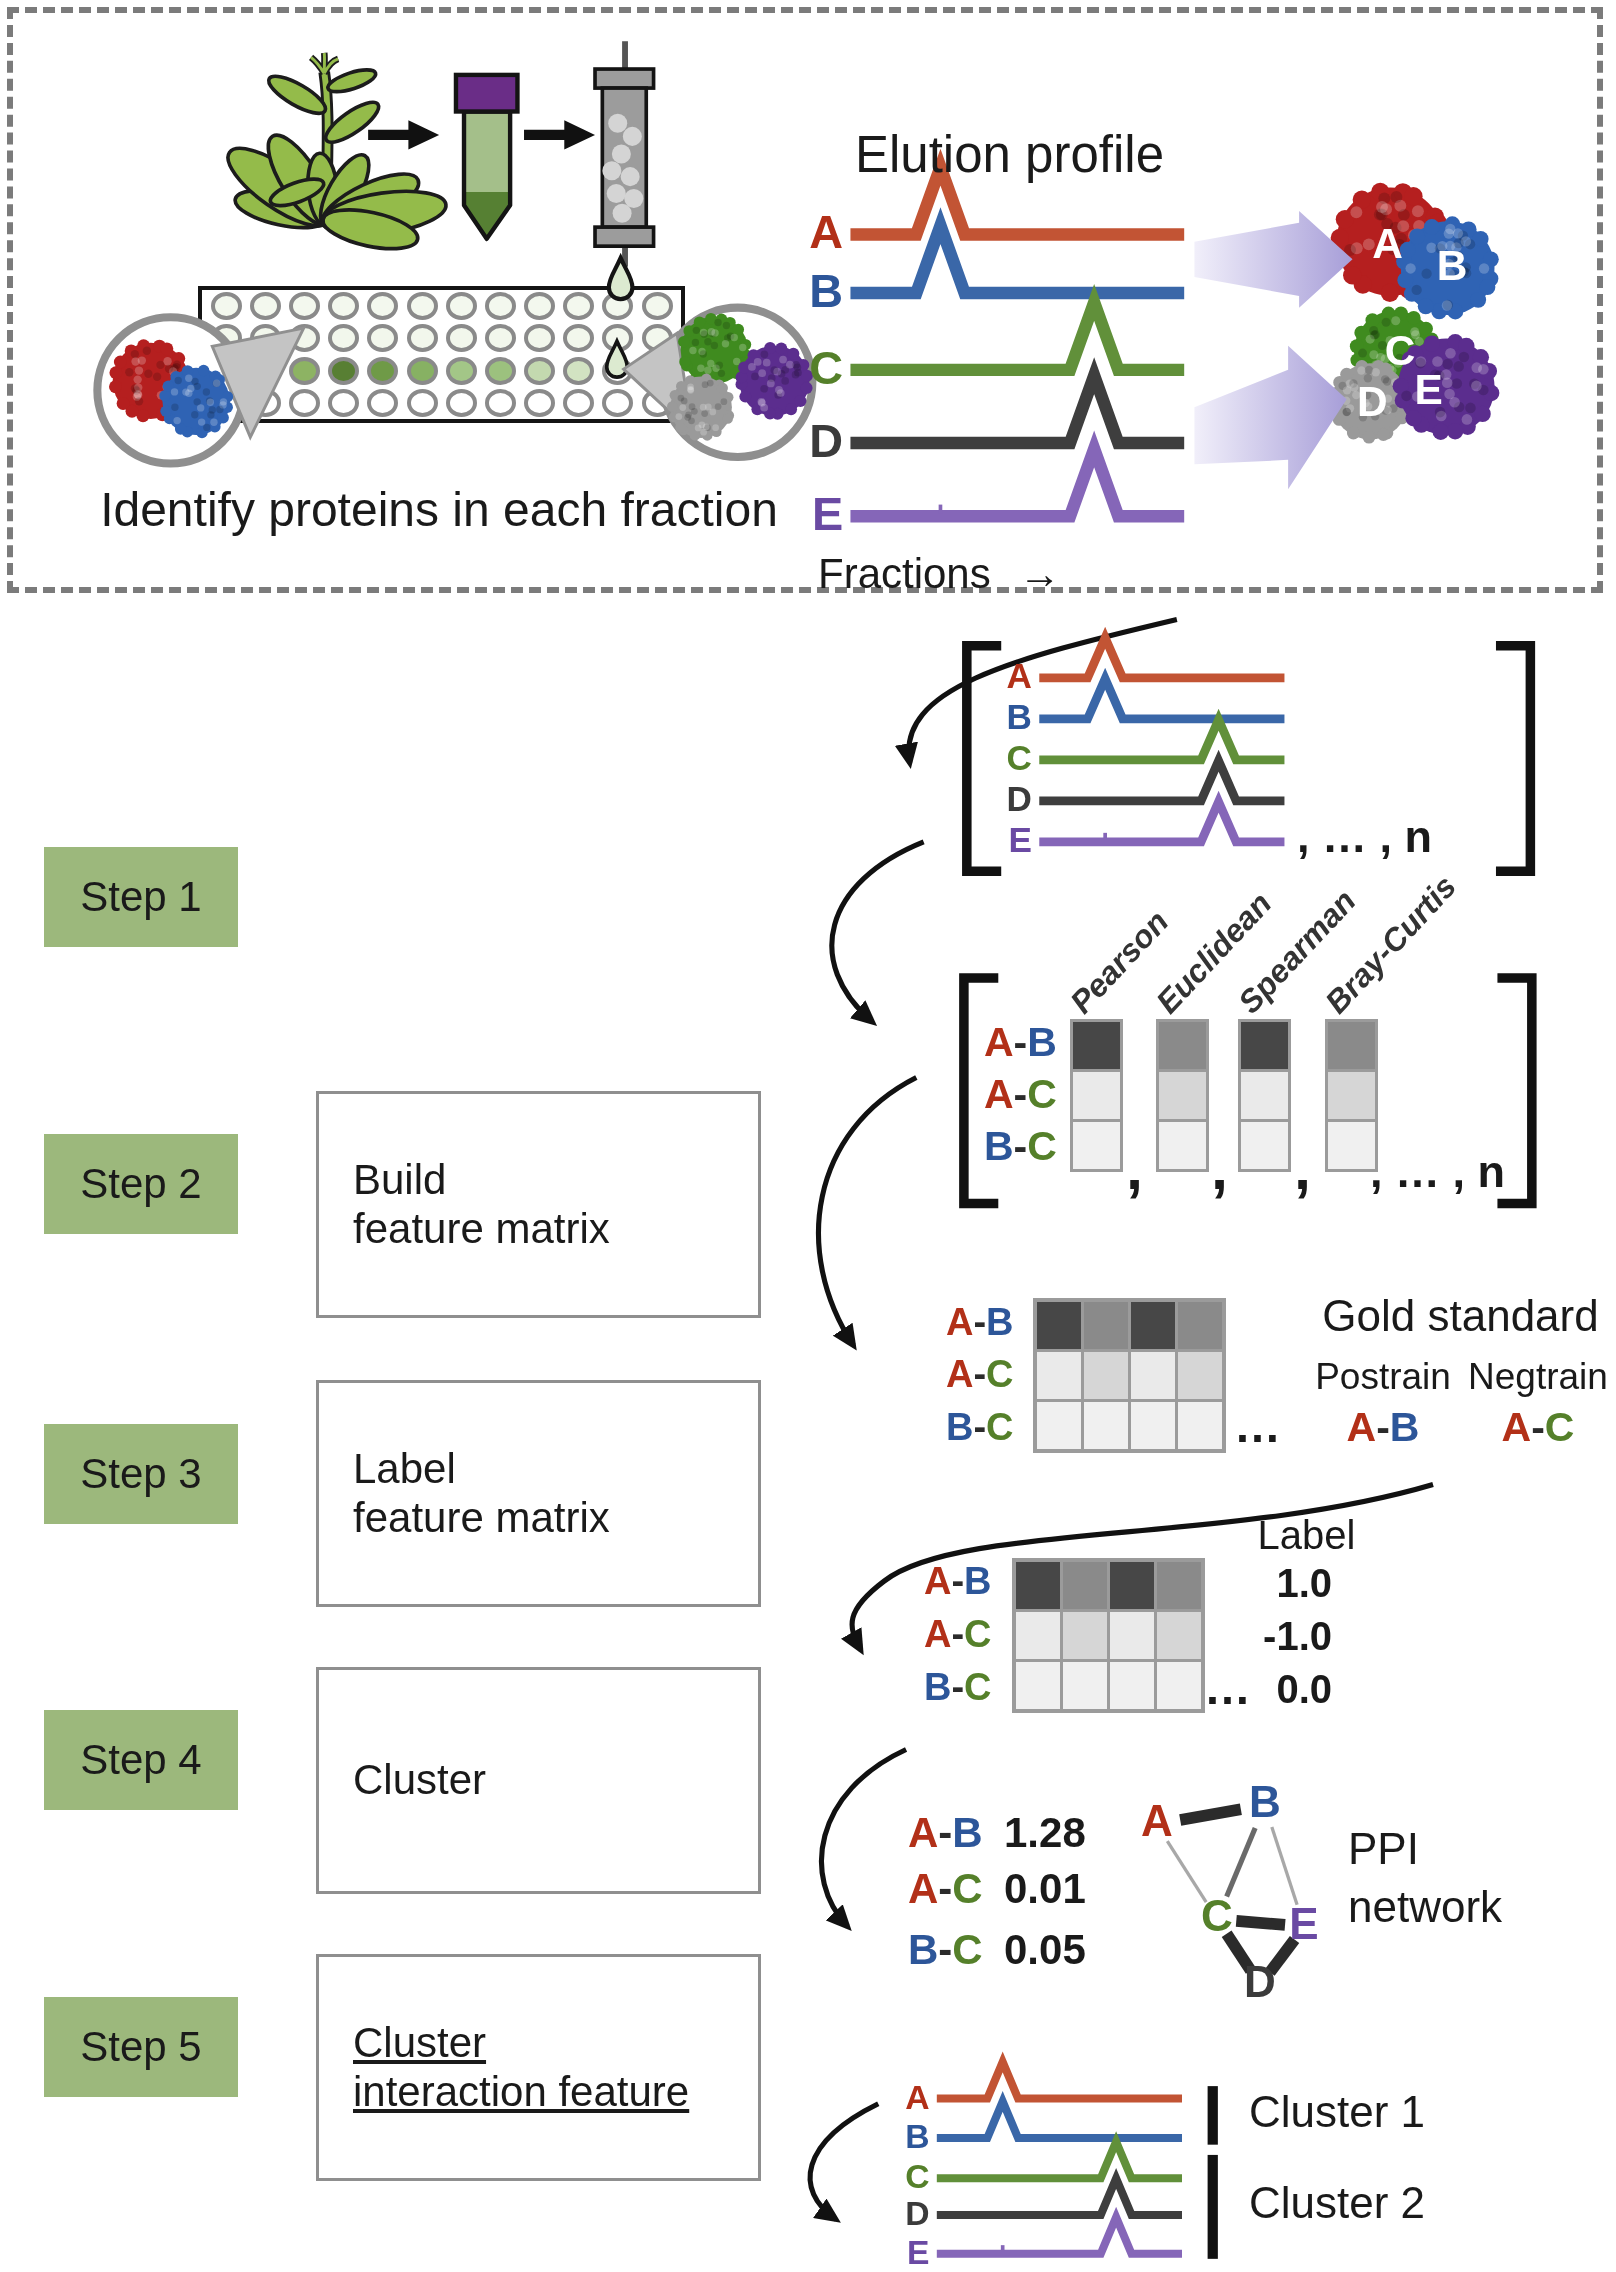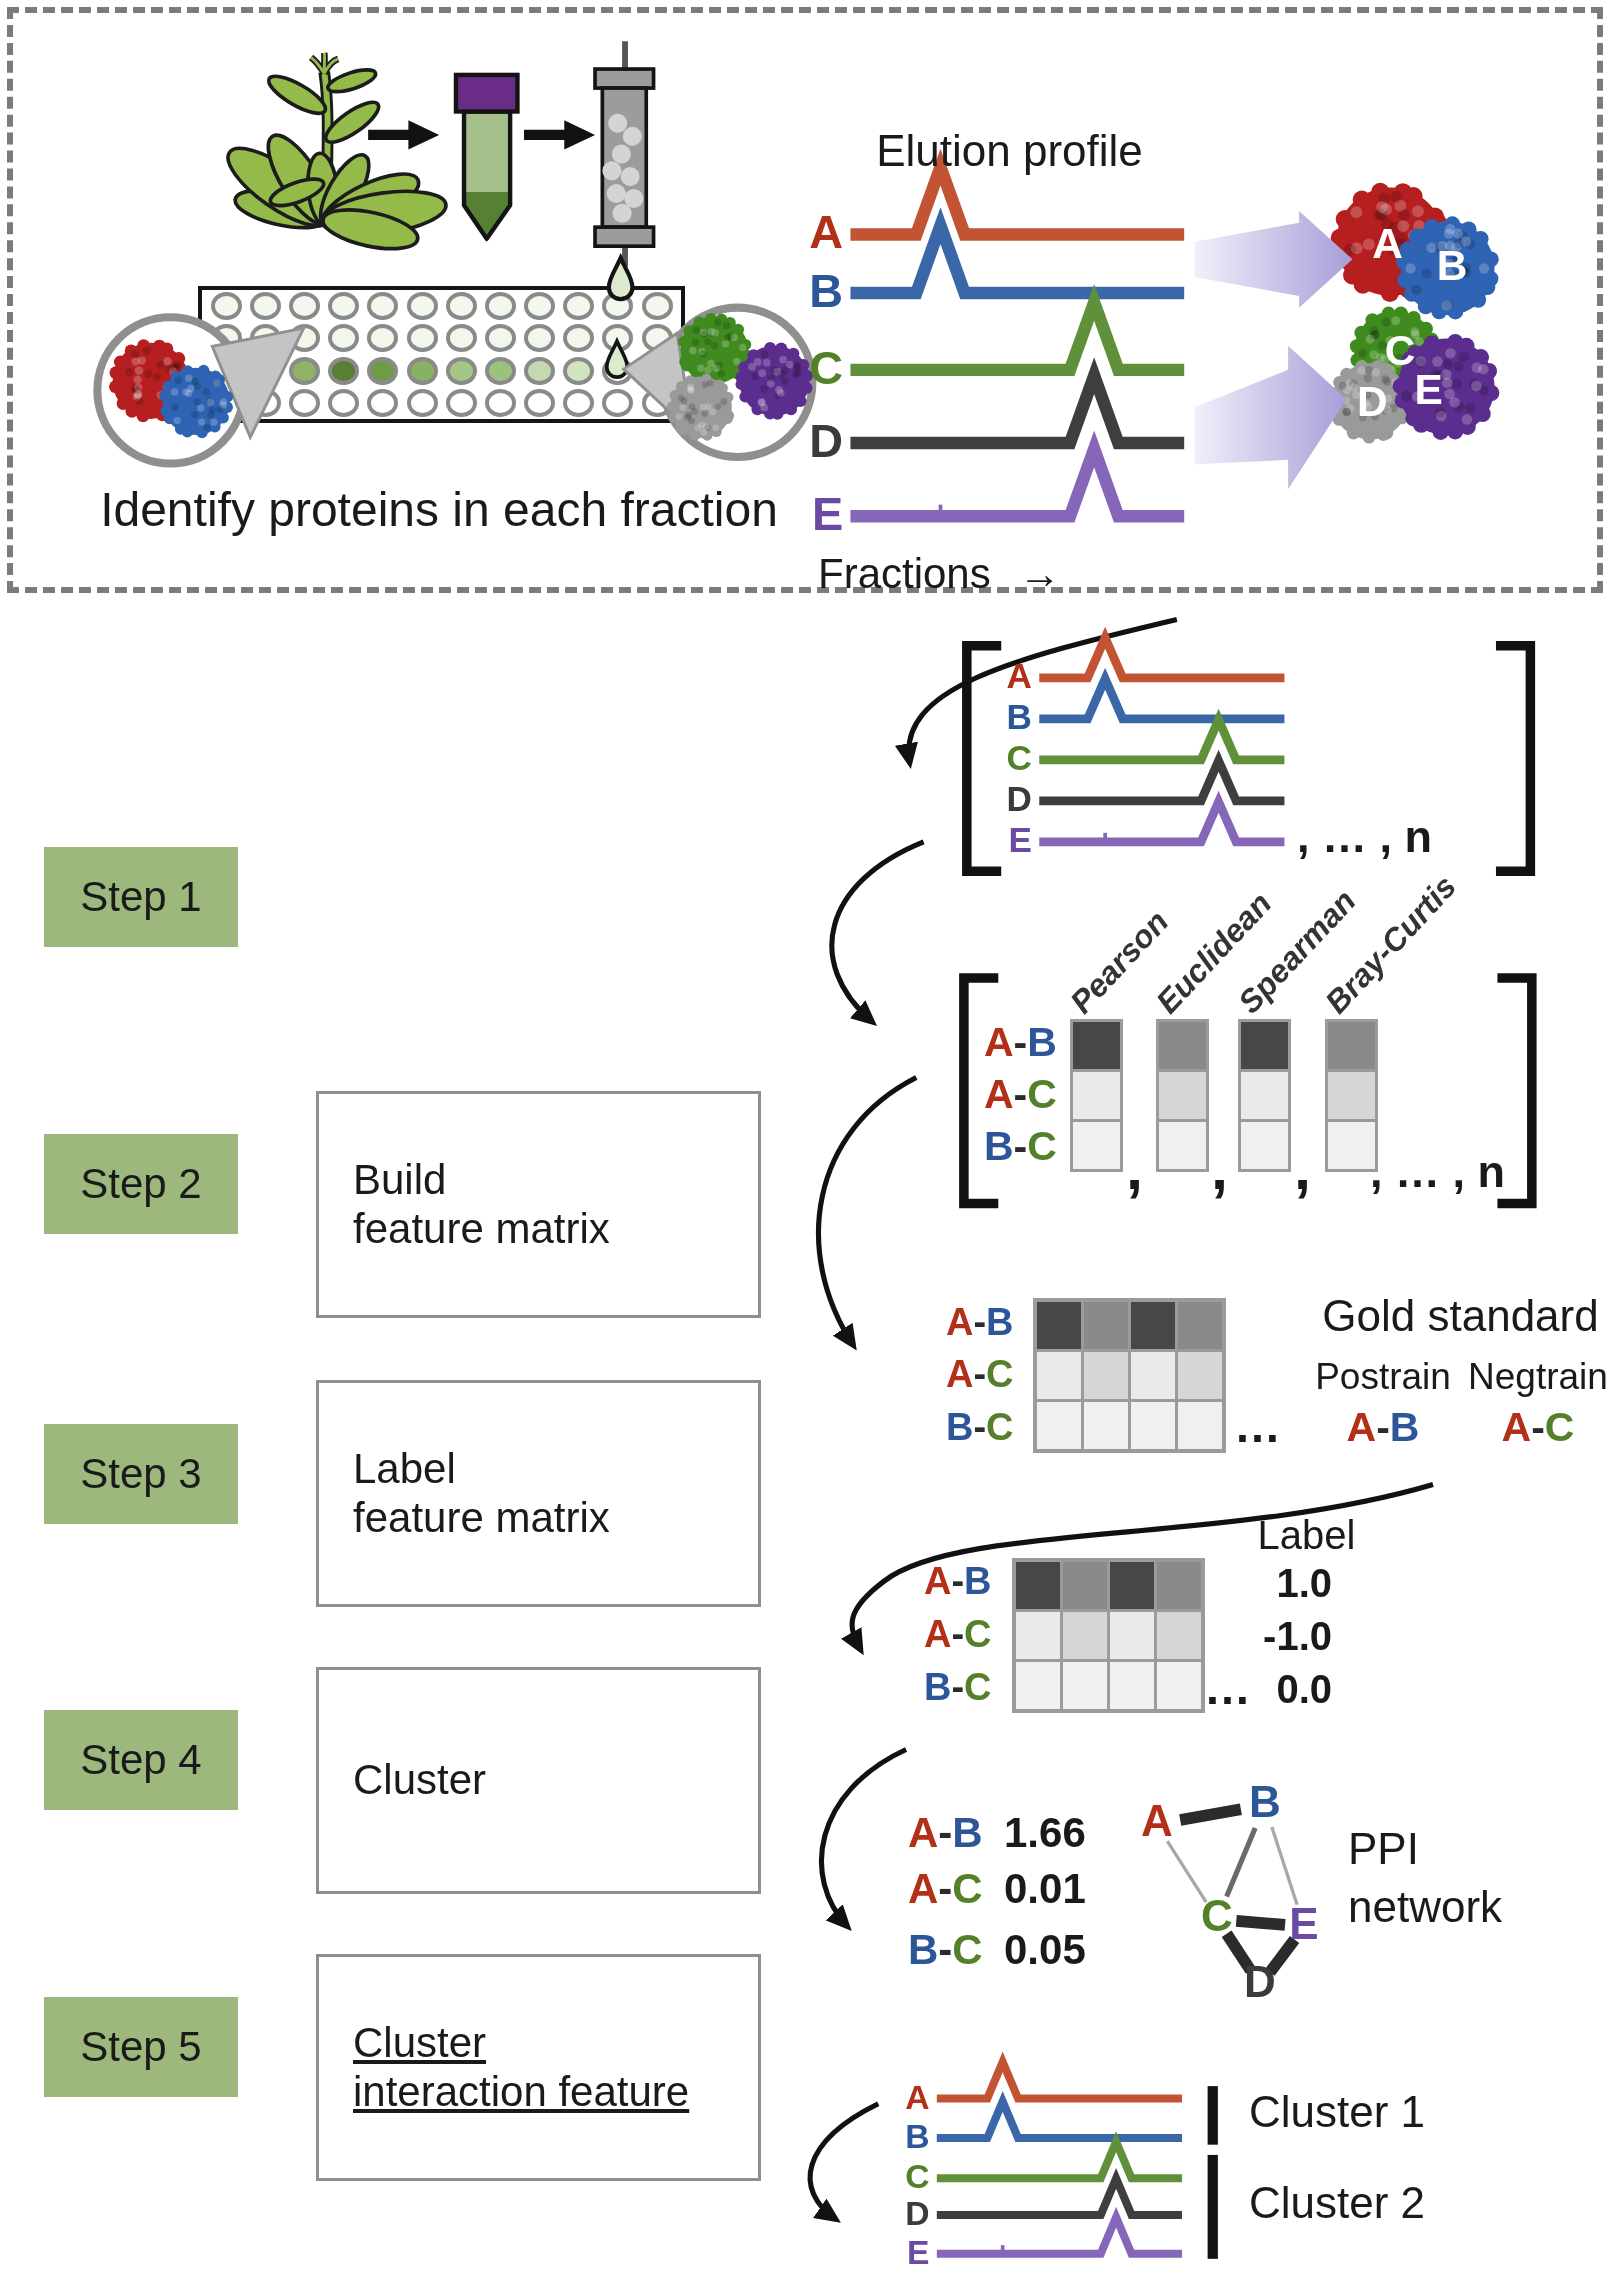--- a/index.html
+++ b/index.html
@@ -683,21 +683,21 @@
         <text x="1896" y="352" text-anchor="middle" font-size="58" font-weight="bold" fill="#fff" font-family="Liberation Sans, DejaVu Sans, sans-serif">A</text>
         <text x="1984" y="382" text-anchor="middle" font-size="58" font-weight="bold" fill="#fff" font-family="Liberation Sans, DejaVu Sans, sans-serif">B</text>
         <text x="1913" y="498" text-anchor="middle" font-size="58" font-weight="bold" fill="#fff" font-family="Liberation Sans, DejaVu Sans, sans-serif">C</text>
         <text x="1875" y="568" text-anchor="middle" font-size="58" font-weight="bold" fill="#fff" font-family="Liberation Sans, DejaVu Sans, sans-serif">D</text>
         <text x="1952" y="552" text-anchor="middle" font-size="58" font-weight="bold" fill="#fff" font-family="Liberation Sans, DejaVu Sans, sans-serif">E</text>
       </g>
   </svg>
 
   <div class="overlay txt ctr" style="left:95px;top:482px;width:688px;font-size:48px;">Identify proteins in each fraction</div>
 
-  <div class="overlay txt ctr" style="left:834px;top:126px;width:351px;font-size:44px;">Elution profile</div>
+  <div class="overlay txt ctr" style="left:834px;top:126px;width:351px;font-size:51px;">Elution profile</div>
 
   <div class="overlay txt" style="left:818px;top:550px;font-size:42px;">
     <span>Fractions</span>
     <span style="font-weight:bold;margin-left:16px;">→</span>
   </div>
 
   <div class="step-green txt" style="top:847px;">Step 1</div>
   <div class="step-green txt" style="top:1134px;">Step 2</div>
   <div class="step-green txt" style="top:1424px;">Step 3</div>
   <div class="step-green txt" style="top:1710px;">Step 4</div>
@@ -778,21 +778,21 @@
       <div style="background: rgb(240, 240, 240);"></div>
       <div style="background: rgb(240, 240, 240);"></div>
       <div style="background: rgb(240, 240, 240);"></div>
     </div>
   <div class="overlay txt" style="left:1204px;top:1661px;font-size:47px;font-weight:bold;">…</div>
   <div class="overlay txt bignum" style="left:1237px;top:1560px;width:95px;text-align:right;font-size:40px;">1.0</div>
   <div class="overlay txt bignum" style="left:1237px;top:1613px;width:95px;text-align:right;font-size:40px;">-1.0</div>
   <div class="overlay txt bignum" style="left:1237px;top:1666px;width:95px;text-align:right;font-size:40px;">0.0</div>
 
   <div class="overlay pair" style="left:908px;top:1809px;font-size:42px;"><span style="color: rgb(178, 48, 24);">A</span><span style="color: rgb(43, 43, 43);">-</span><span style="color: rgb(45, 86, 153);">B</span></div>
-  <div class="overlay txt bignum" style="left:1004px;top:1809px;font-size:42px;">1.66</div>
+  <div class="overlay txt bignum" style="left:1004px;top:1809px;font-size:42px;">1.28</div>
   <div class="overlay pair" style="left:908px;top:1865px;font-size:42px;"><span style="color: rgb(178, 48, 24);">A</span><span style="color: rgb(43, 43, 43);">-</span><span style="color: rgb(85, 128, 42);">C</span></div>
   <div class="overlay txt bignum" style="left:1004px;top:1865px;font-size:42px;">0.01</div>
   <div class="overlay pair" style="left:908px;top:1926px;font-size:42px;"><span style="color: rgb(45, 86, 153);">B</span><span style="color: rgb(43, 43, 43);">-</span><span style="color: rgb(85, 128, 42);">C</span></div>
   <div class="overlay txt bignum" style="left:1004px;top:1926px;font-size:42px;">0.05</div>
 
   <div id="ppi-nodes">
       <div class="overlay txt ctr" style="left: 1132px; top: 1796px; width: 50px; font-size: 44px; font-weight: bold; color: rgb(178, 48, 24); position: absolute; z-index: 5;">A</div>
       <div class="overlay txt ctr" style="left: 1240px; top: 1777px; width: 50px; font-size: 44px; font-weight: bold; color: rgb(45, 86, 153); position: absolute; z-index: 5;">B</div>
       <div class="overlay txt ctr" style="left: 1192px; top: 1891px; width: 50px; font-size: 44px; font-weight: bold; color: rgb(85, 128, 42); position: absolute; z-index: 5;">C</div>
       <div class="overlay txt ctr" style="left: 1235px; top: 1957px; width: 50px; font-size: 44px; font-weight: bold; color: rgb(59, 59, 59); position: absolute; z-index: 5;">D</div>

